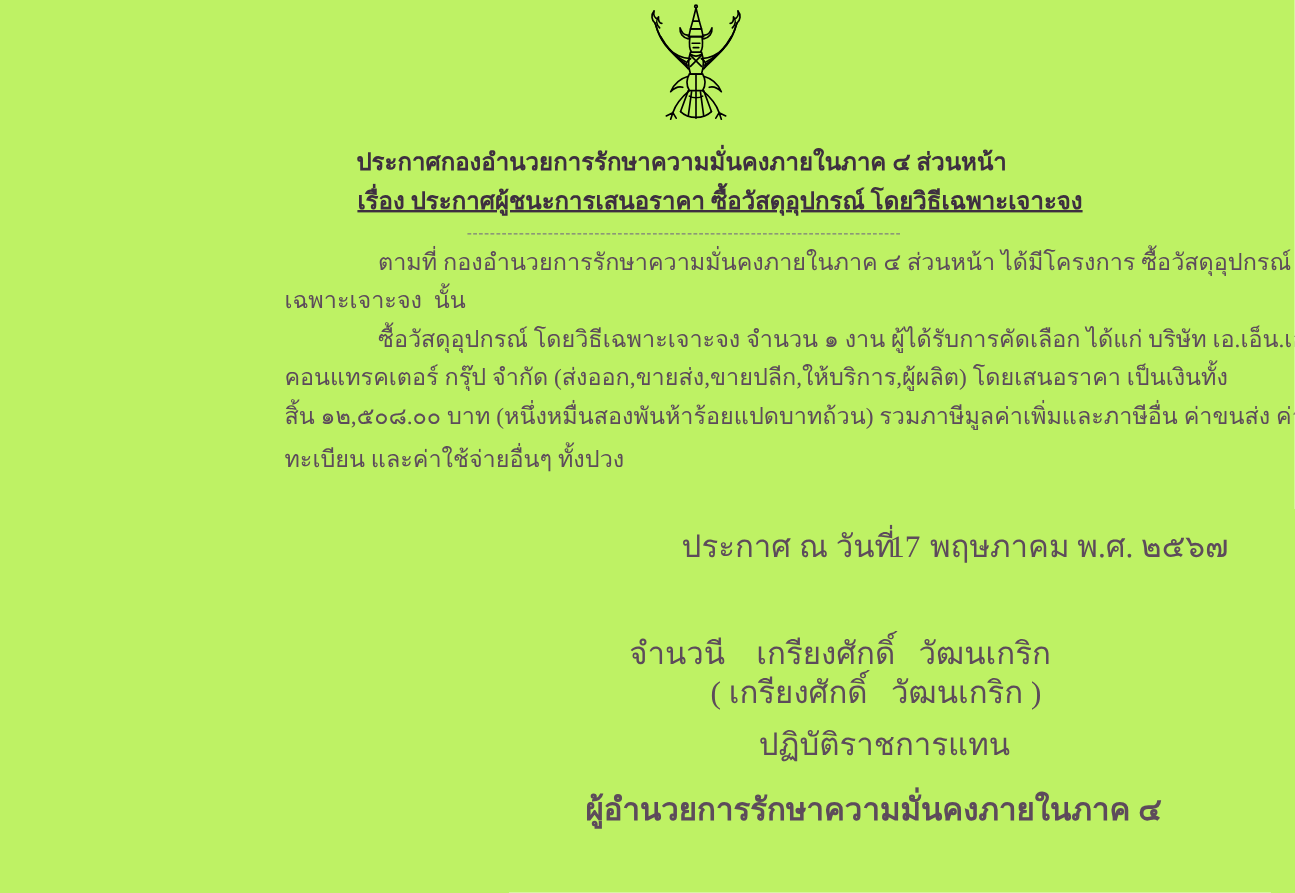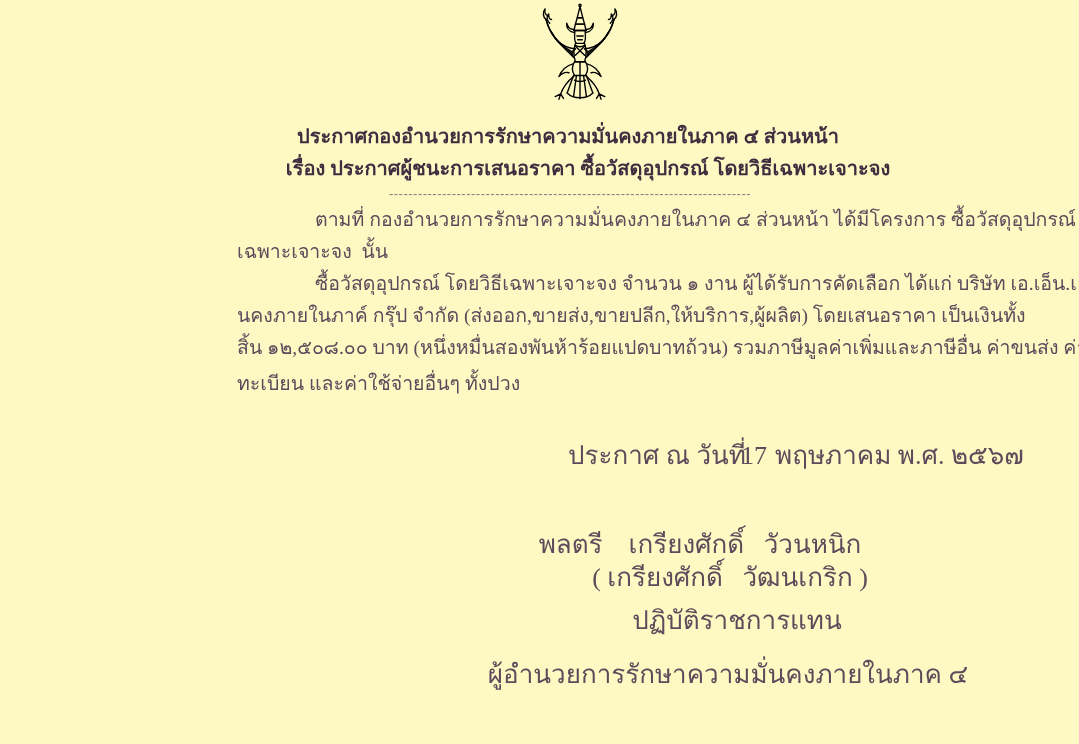--- a/index.html
+++ b/index.html
@@ -4,21 +4,21 @@
 <style>
   html, body {
     margin: 0;
     padding: 0;
     background: #ffffff;
   }
   .page {
     position: relative;
     width: 1079px;
     height: 744px;
-    background: #fef9c3;
+    background: #bef264;
     overflow: hidden;
     font-family: "Liberation Serif", "DejaVu Serif", serif;
   }
   .abs { position: absolute; white-space: pre; }
   .centered { transform: translateX(-50%); }
   .title-line {
     font-size: 20px;
     font-weight: bold;
     color: #3e2f40;
     line-height: 26px;
@@ -97,33 +97,33 @@
         <path d="M71 99 l6 3 M71 99 l2 6 M71 99 l-3 5"></path>
 
         <path d="M50 80 L50 104 M46 80 L43 102 M54 80 L57 102 M43 79 L36 98 M57 79 L64 98"></path>
         <path d="M36 98 C43 105 57 105 64 98"></path>
         <path d="M44 84 C47 86 53 86 56 84"></path>
       </g>
     </svg>
   </div>
 
   <div class="abs centered title-line" style="left:568px; top:123px;">ประกาศกองอำนวยการรักษาความมั่นคงภายในภาค ๔ ส่วนหน้า</div>
-  <div class="abs centered title-line" style="left:588px; top:155px;">เรื่อง ประกาศผู้ชนะการเสนอราคา ซื้อวัสดุอุปกรณ์ โดยวิธีเฉพาะเจาะจง</div>
+  <div class="abs centered title-line" style="left:600px; top:155px;text-decoration:underline;">เรื่อง ประกาศผู้ชนะการเสนอราคา ซื้อวัสดุอุปกรณ์ โดยวิธีเฉพาะเจาะจง</div>
 
   <div class="abs centered separator" style="left:570px; top:186px;">---------------------------------------------------------------------------</div>
 
   <div class="abs body-line" style="left:315px; top:207px;">ตามที่ กองอำนวยการรักษาความมั่นคงภายในภาค ๔ ส่วนหน้า ได้มีโครงการ ซื้อวัสดุอุปกรณ์ โดยวิธีการ</div>
   <div class="abs body-line" style="left:237px; top:239px;">เฉพาะเจาะจง  นั้น</div>
   <div class="abs body-line" style="left:315px; top:271px;">ซื้อวัสดุอุปกรณ์ โดยวิธีเฉพาะเจาะจง จำนวน ๑ งาน ผู้ได้รับการคัดเลือก ได้แก่ บริษัท เอ.เอ็น.เอ เฟรนด์</div>
-  <div class="abs body-line" style="left:237px; top:303px;">นคงภายในภาค์ กรุ๊ป จำกัด (ส่งออก,ขายส่ง,ขายปลีก,ให้บริการ,ผู้ผลิต) โดยเสนอราคา เป็นเงินทั้ง</div>
+  <div class="abs body-line" style="left:237px; top:303px;">คอนแทรคเตอร์ กรุ๊ป จำกัด (ส่งออก,ขายส่ง,ขายปลีก,ให้บริการ,ผู้ผลิต) โดยเสนอราคา เป็นเงินทั้ง</div>
   <div class="abs body-line" style="left:237px; top:335px;">สิ้น ๑๒,๕๐๘.๐๐ บาท (หนึ่งหมื่นสองพันห้าร้อยแปดบาทถ้วน) รวมภาษีมูลค่าเพิ่มและภาษีอื่น ค่าขนส่ง ค่าจด</div>
   <div class="abs body-line" style="left:237px; top:371px;">ทะเบียน และค่าใช้จ่ายอื่นๆ ทั้งปวง</div>
 
   <div class="abs date-part" style="left:568px; top:415px;">ประกาศ ณ วันที่</div>
   <div class="abs date-part" style="left:741px; top:415px;">17</div>
   <div class="abs date-part" style="left:775px; top:415px;">พฤษภาคม พ.ศ. ๒๕๖๗</div>
 
-  <div class="abs centered sig-line" style="left:700px; top:504px;">พลตรี    เกรียงศักดิ์   วัวนหนิก</div>
+  <div class="abs centered sig-line" style="left:700px; top:504px;">จำนวนี    เกรียงศักดิ์   วัฒนเกริก</div>
   <div class="abs centered sig-line" style="left:730px; top:537px;">( เกรียงศักดิ์   วัฒนเกริก )</div>
   <div class="abs centered sig-line" style="left:737px; top:580px;">ปฏิบัติราชการแทน</div>
-  <div class="abs centered sig-line" style="left:728px; top:634px;">ผู้อำนวยการรักษาความมั่นคงภายในภาค ๔</div>
+  <div class="abs centered sig-line" style="left:728px; top:634px;font-weight:bold;">ผู้อำนวยการรักษาความมั่นคงภายในภาค ๔</div>
 
 </div>
 
 </body></html>

